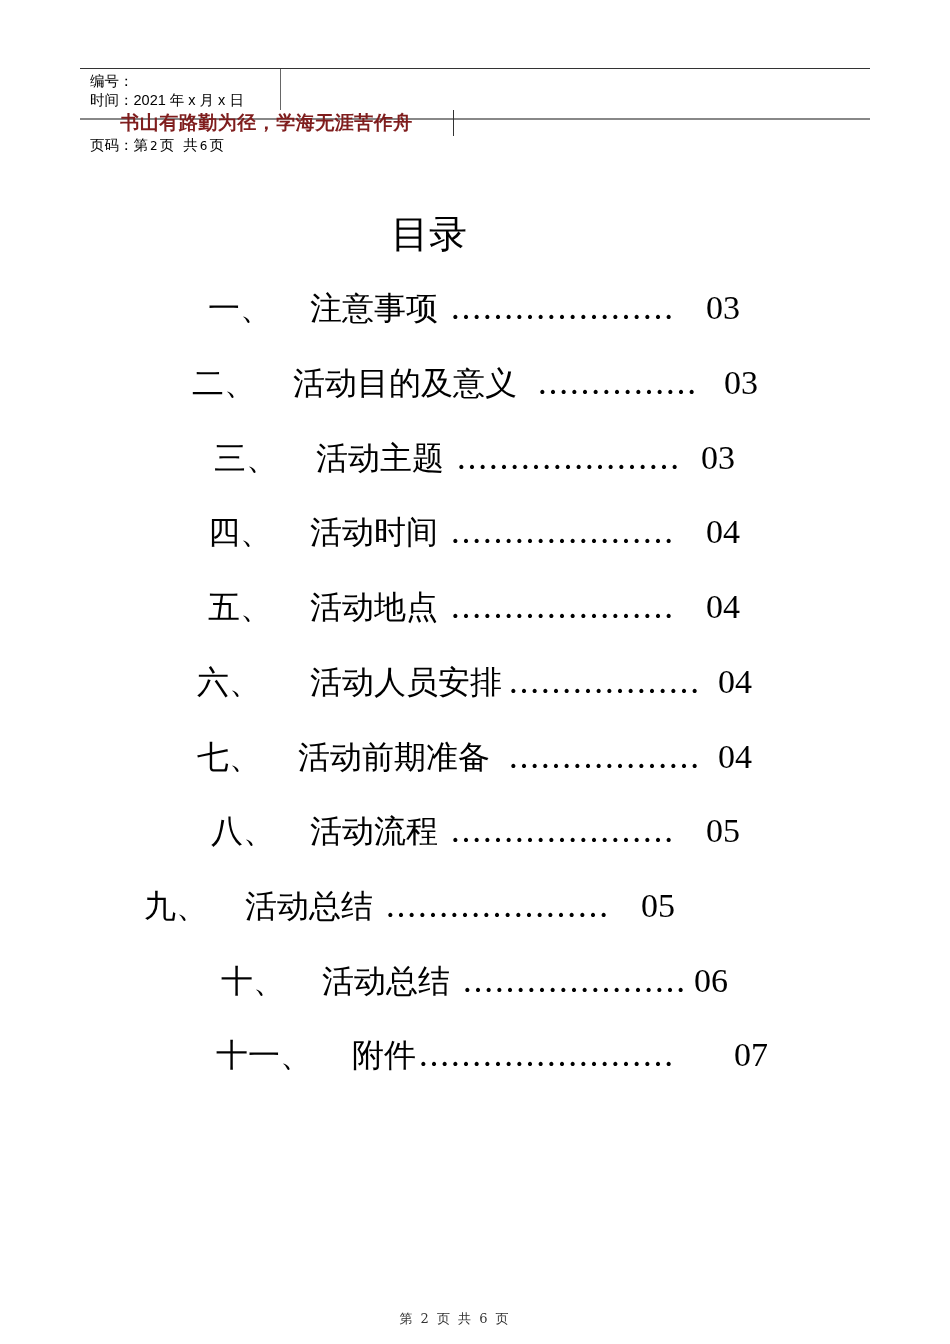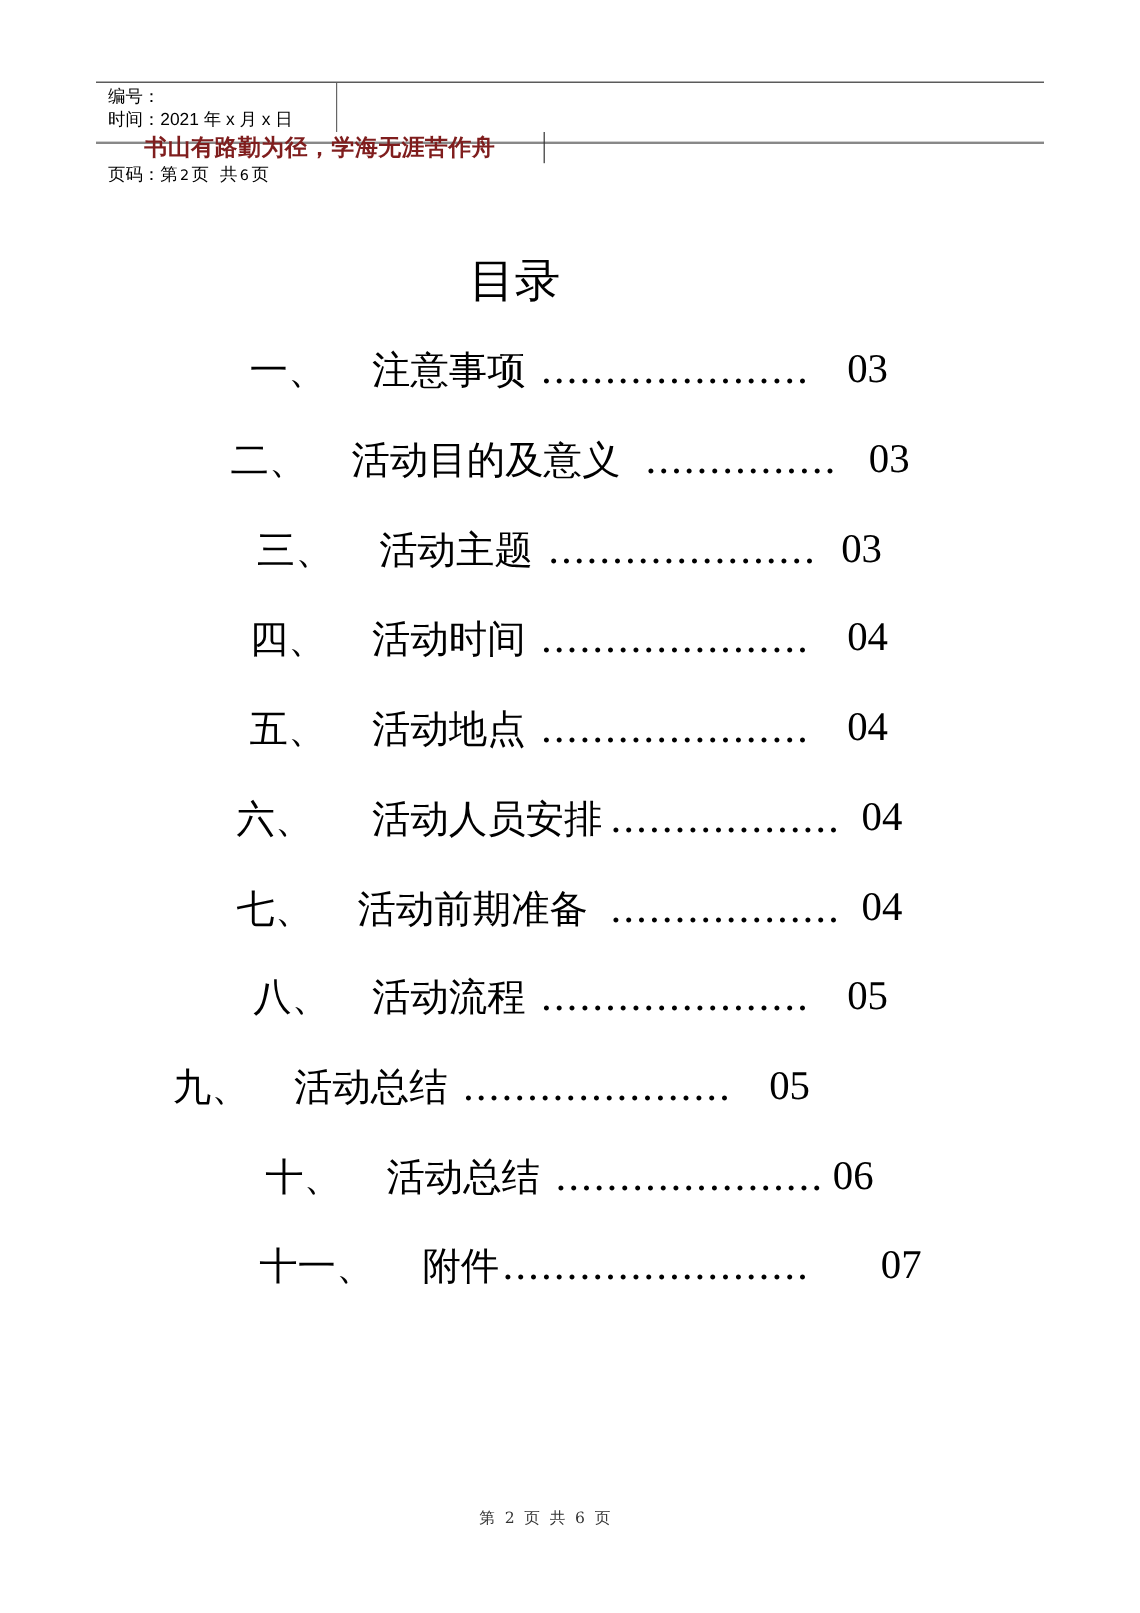--- a/index.html
+++ b/index.html
@@ -27,21 +27,21 @@
     }
     .toc-row {
       position: absolute; height: 44px; line-height: 44px; font-size: 32px; white-space: nowrap;
     }
     .toc-row span { position: absolute; top: 0; }
     .toc-num { }
     .toc-label { }
     .toc-dots { letter-spacing: 0px; font-size: 32px; }
     .toc-page { font-family: "Liberation Serif", "DejaVu Serif", serif; font-size: 34px; }
     .footer {
-      position: absolute; left: 0; width: 910px; top: 1256px; text-align: center;
+      position: absolute; left: 0; width: 910px; top: 1310px; text-align: center;
       font-size: 13px; color: #333; letter-spacing: 2px;
     }
   </style>
 </head>
 <body>
 
 <div class="header">
   <div class="hcell left">
     <div>编号：</div>
     <div>时间：2021 年 x 月 x 日</div>

